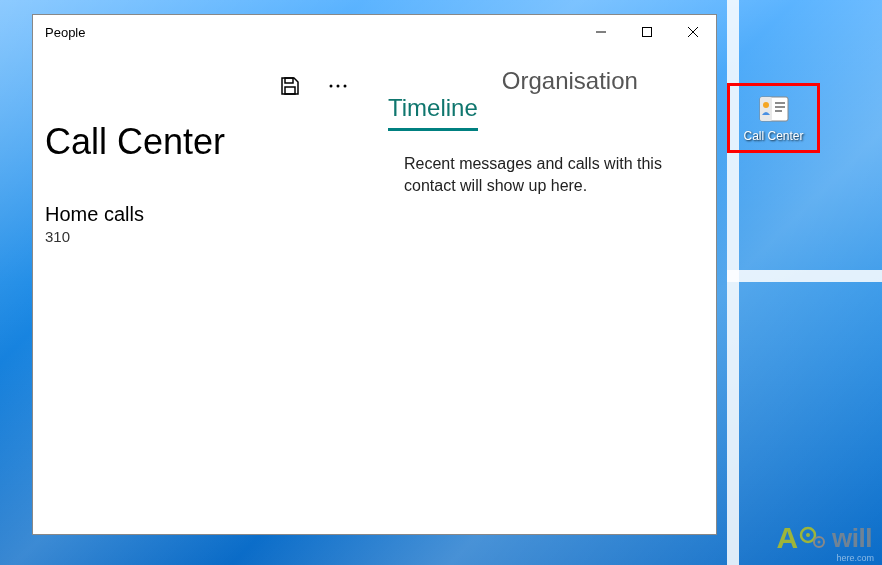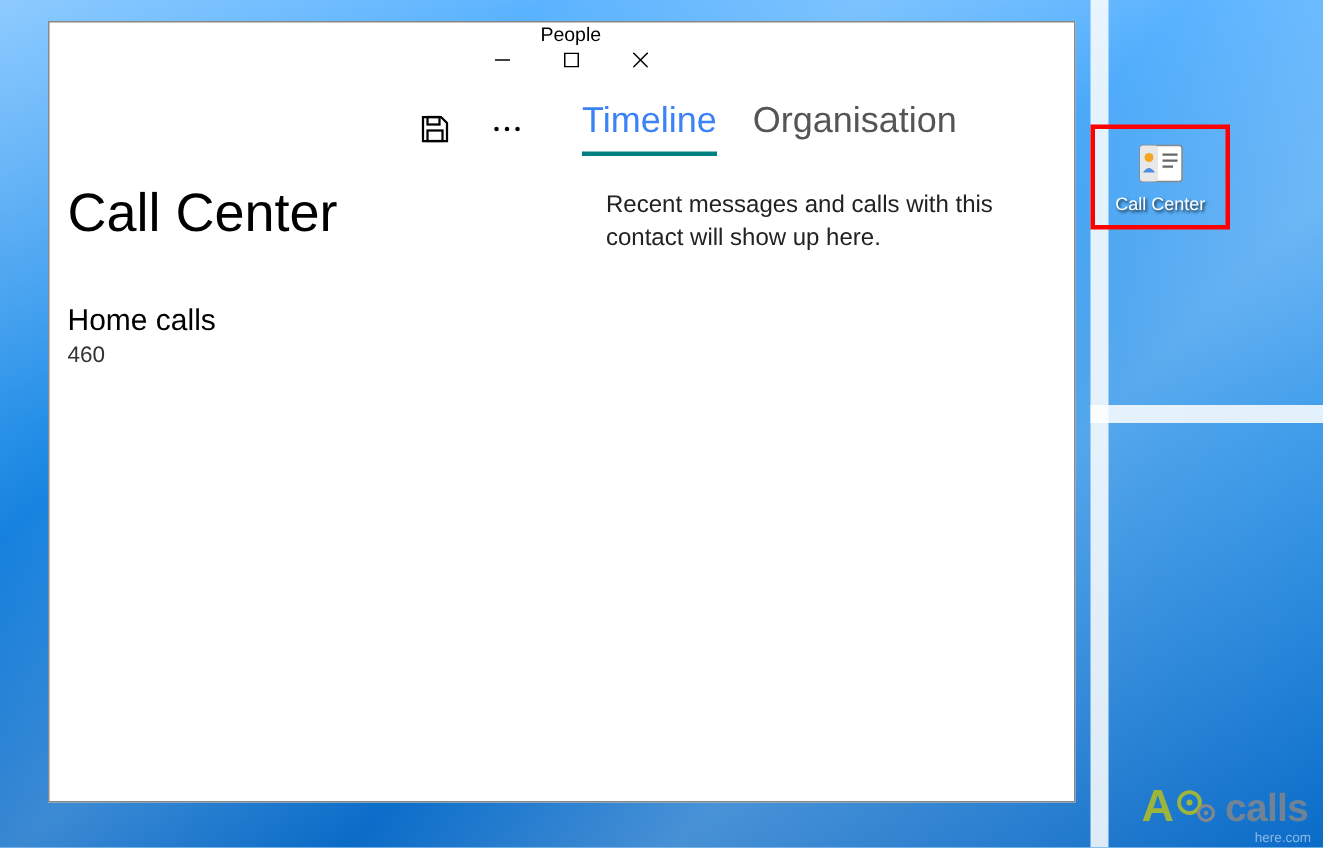--- a/index.html
+++ b/index.html
@@ -70,21 +70,20 @@
       display: flex;
       flex-direction: column;
     }
     
     .titlebar {
       height: 34px;
       display: flex;
       align-items: center;
       justify-content: space-between;
       padding-left: 12px;
-      flex-direction: column;
     }
     
     .titlebar-title {
       font-size: 13px;
       color: #000;
     }
     
     .window-controls {
       display: flex;
       height: 100%;
@@ -168,22 +167,23 @@
     }
     
     .tab {
       font-size: 24px;
       font-weight: 400;
       color: #555;
       padding-bottom: 6px;
     }
     
     .tab.active {
-      color: #3b82f6;
+      color: #0f766e;
       border-bottom: 3px solid #008080;
+      margin-top: 27px;
     }
     
     .tab-content {
       font-size: 16px;
       color: #222;
       line-height: 1.4;
       margin-left: 16px;
     }
     
     
@@ -306,21 +306,21 @@
             <circle cx="10" cy="3" r="1.5" fill="#000"></circle>
             <circle cx="17" cy="3" r="1.5" fill="#000"></circle>
           </svg>
         </div>
       </div>
 
       <h1 class="contact-name">Call Center</h1>
 
       <div>
         <div class="field-label">Home calls</div>
-        <div class="field-value">460</div>
+        <div class="field-value">310</div>
       </div>
     </div>
 
     <div class="right-panel">
       <div class="tabs">
         <div class="tab active">Timeline</div>
         <div class="tab">Organisation</div>
       </div>
       <div class="tab-content">Recent messages and calls with this contact will show up here.</div>
     </div>
@@ -346,15 +346,15 @@
 <div class="watermark">
   <div class="watermark-logo">
     <span class="watermark-a">A</span>
     <svg class="watermark-gears" viewBox="0 0 30 30">
       <circle cx="10" cy="12" r="7" fill="none" stroke="#9db53a" stroke-width="2.5"></circle>
       <circle cx="10" cy="12" r="2" fill="#9db53a"></circle>
       <circle cx="21" cy="19" r="5" fill="none" stroke="#888" stroke-width="2"></circle>
       <circle cx="21" cy="19" r="1.5" fill="#888"></circle>
     </svg>
   </div>
-  <span class="watermark-text">calls</span>
+  <span class="watermark-text">will</span>
 </div>
 <div class="site-watermark">here.com</div>
 
 </body></html>

